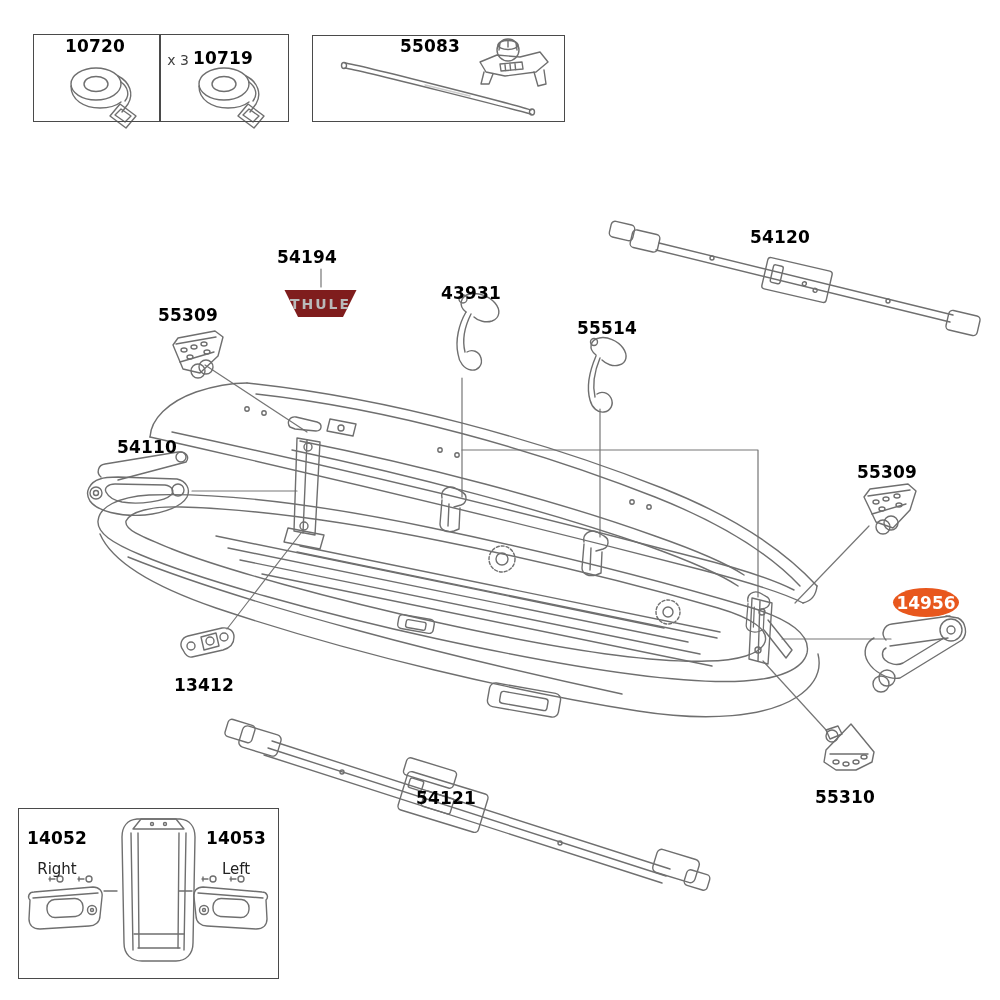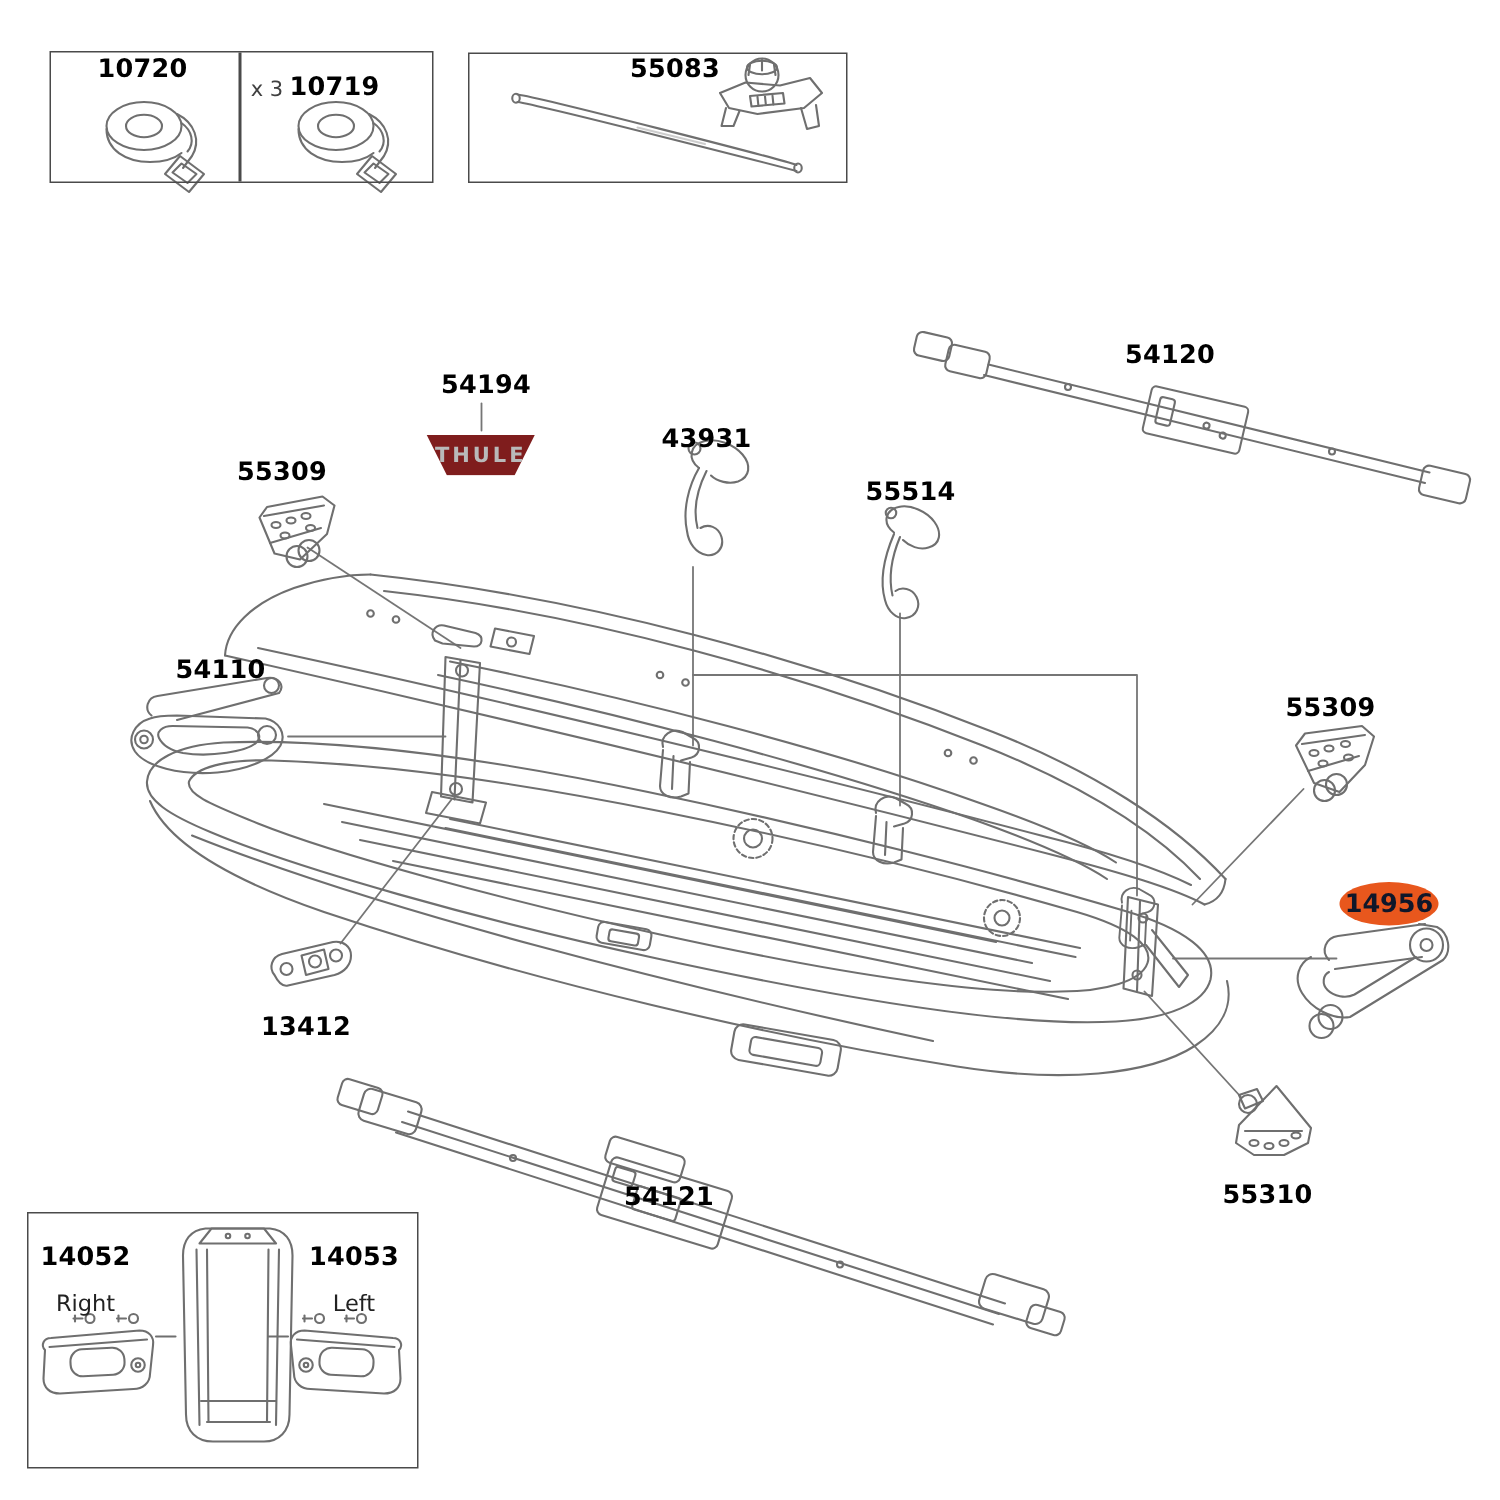--- a/index.html
+++ b/index.html
@@ -12,21 +12,21 @@
   .pn{position:absolute;transform:translateX(-50%);font-weight:bold;font-size:17px;color:#000;
       white-space:nowrap;letter-spacing:.2px;}
   .qty{position:absolute;transform:translateX(-50%);font-size:14px;color:#404040;white-space:nowrap;}
   .side-label{position:absolute;transform:translateX(-50%);font-size:15px;color:#222;white-space:nowrap;}
   .kit-box{position:absolute;border:1.5px solid #4a4a4a;background:transparent;}
   .divider{position:absolute;top:0;bottom:0;width:1.5px;background:#4a4a4a;}
   .badge{position:absolute;left:283px;top:290px;width:75px;height:27px;background:#7f1d1d;
          clip-path:polygon(2% 0,98% 0,80% 100%,20% 100%);display:flex;align-items:center;justify-content:center;}
   .badge span{color:#b9b9b9;font-weight:bold;font-size:14px;letter-spacing:2px;}
   .hl{position:absolute;left:893px;top:588px;width:66px;height:29px;background:#e8571d;border-radius:50%;
-      display:flex;align-items:center;justify-content:center;font-weight:bold;font-size:17px;color:#0f172a;cursor:pointer;}
+      display:flex;align-items:center;justify-content:center;font-weight:bold;font-size:17px;color:#ffffff;cursor:pointer;}
 </style>
 </head>
 <body>
 
 <div class="canvas">
 
   <svg class="art" width="1000" height="1000" viewBox="0 0 1000 1000">
     <defs>
       <g id="strap">
         <ellipse cx="-4" cy="-4" rx="25" ry="16"></ellipse>
@@ -329,23 +329,23 @@
 
   <div class="kit-box" style="left:33px;top:34px;width:254px;height:86px;">
     <div class="divider" style="left:125px;"></div>
   </div>
   <div class="kit-box" style="left:312px;top:35px;width:251px;height:85px;"></div>
   <div class="kit-box" style="left:18px;top:808px;width:259px;height:169px;"></div>
 
   <div class="pn" style="left:95px;top:36px;">10720</div>
   <div class="pn" style="left:223px;top:48px;">10719</div>
   <div class="qty" style="left:178px;top:52px;">x 3</div>
-  <div class="pn" style="left:450px;top:36px;text-align:center;">55083</div>
-
-  <div class="pn" style="left:324px;top:247px;">54194</div>
+  <div class="pn" style="left:430px;top:36px;text-align:center;">55083</div>
+
+  <div class="pn" style="left:307px;top:247px;">54194</div>
   <div class="pn" style="left:188px;top:305px;">55309</div>
   <div class="pn" style="left:471px;top:283px;">43931</div>
   <div class="pn" style="left:607px;top:318px;">55514</div>
   <div class="pn" style="left:780px;top:227px;">54120</div>
   <div class="pn" style="left:147px;top:437px;">54110</div>
   <div class="pn" style="left:887px;top:462px;">55309</div>
   <div class="pn" style="left:204px;top:675px;">13412</div>
   <div class="pn" style="left:446px;top:750px;margin-top:38px;">54121</div>
   <div class="pn" style="left:845px;top:787px;">55310</div>
 

